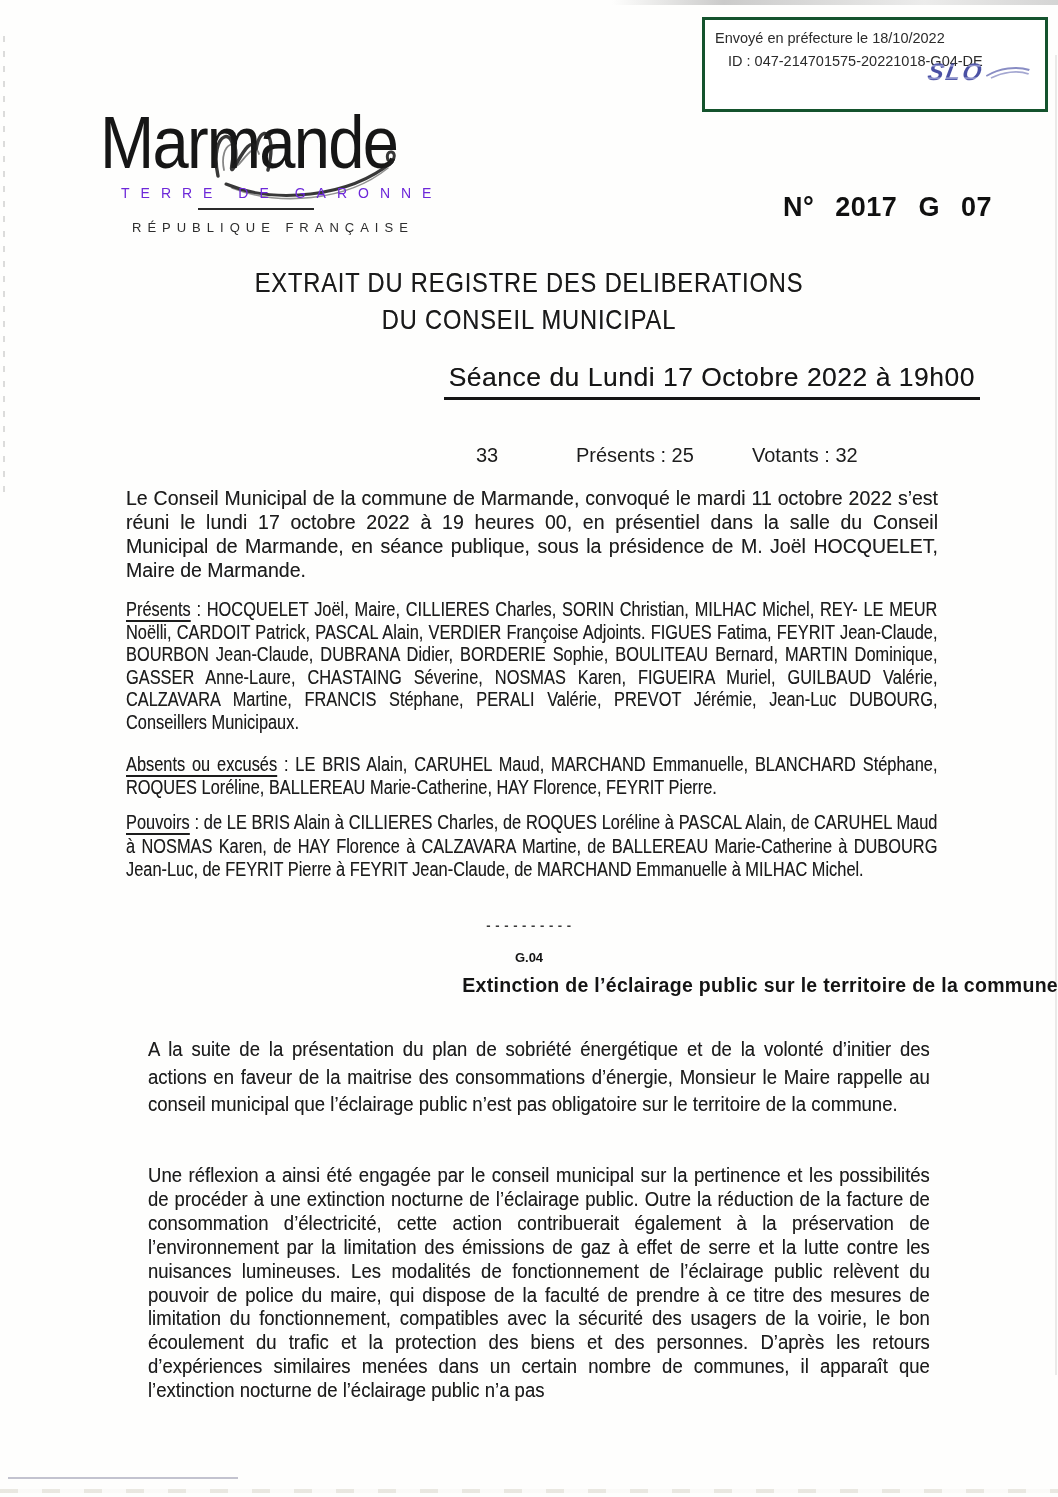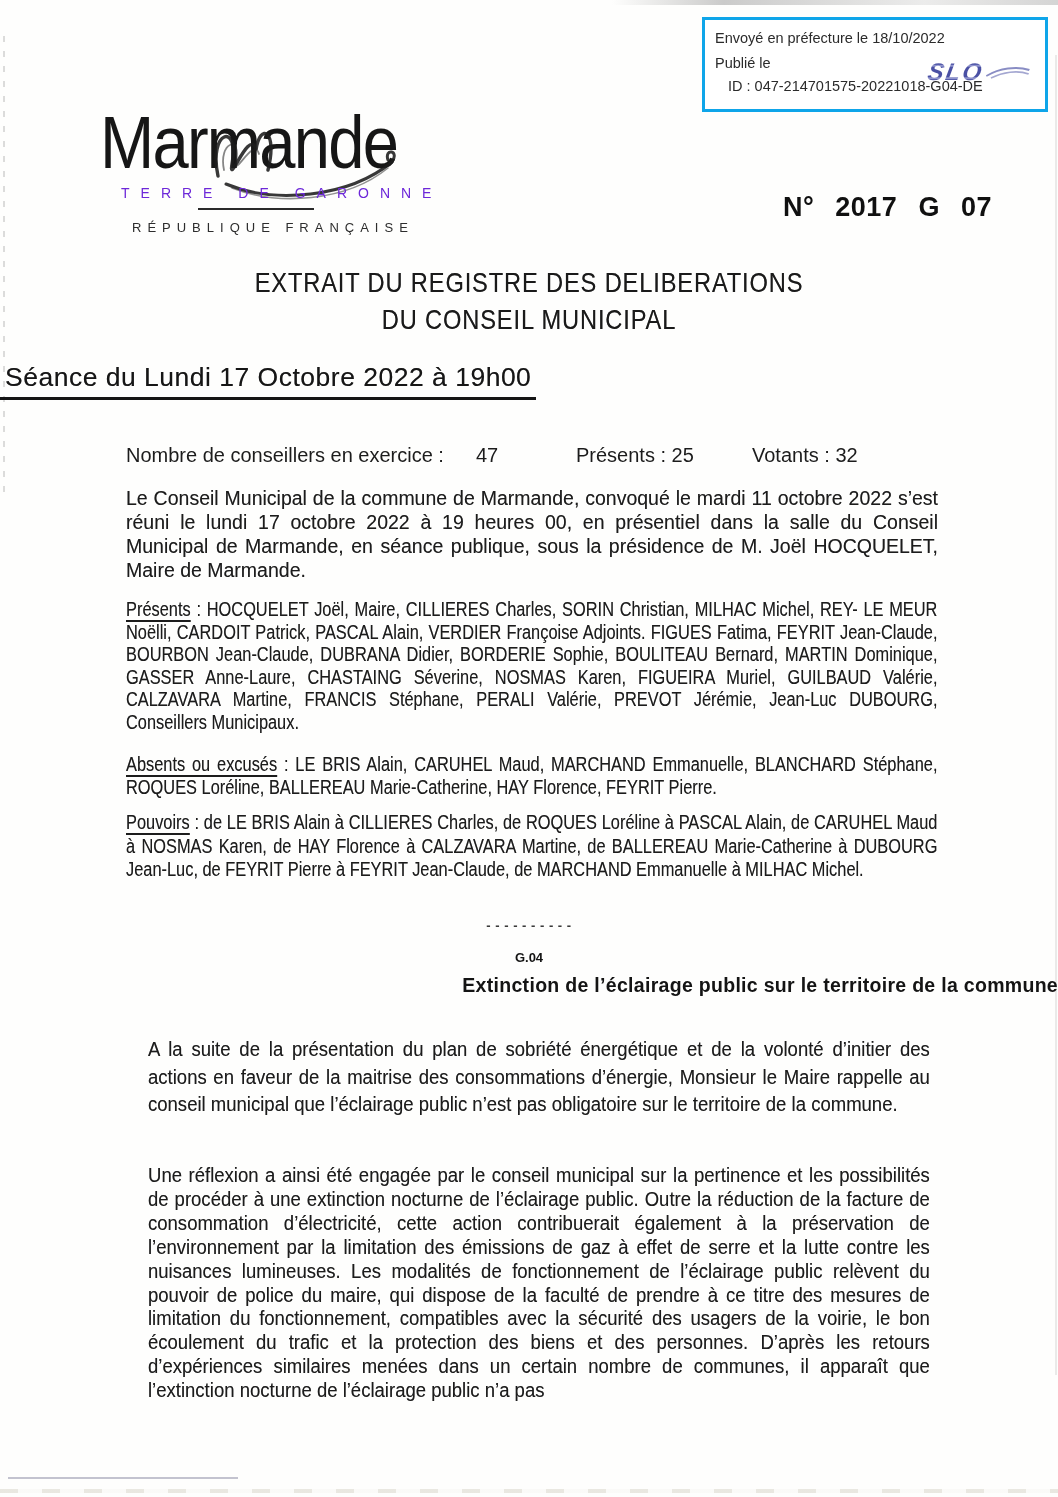--- a/index.html
+++ b/index.html
@@ -12,21 +12,21 @@
   
   .art-top{left:612px;top:0;width:446px;height:5px;
     background:linear-gradient(90deg,rgba(170,170,170,0) 0%,rgba(140,140,140,.45) 25%,rgba(170,170,170,.22) 70%,rgba(150,150,150,.4) 100%);}
   .art-left{left:3px;top:36px;width:2px;height:460px;
     background:repeating-linear-gradient(180deg,rgba(140,140,140,.3) 0 6px,transparent 6px 15px);}
   .art-right{right:1px;top:55px;width:2px;height:1320px;background:rgba(175,175,175,.25);}
   .art-bline{left:8px;top:1477px;width:230px;height:2px;background:rgba(125,125,150,.45);}
   .art-bedge{left:0;top:1489px;width:1058px;height:4px;
     background:repeating-linear-gradient(90deg,rgba(195,190,172,.35) 0 18px,rgba(225,222,210,.12) 18px 42px);}
   
-  .stamp{left:702px;top:17px;width:346px;height:95px;border:3px solid #0ea5e9;
+  .stamp{left:702px;top:17px;width:346px;height:95px;border:3px solid #14532d;
     box-sizing:border-box;background:#fff;padding:6px 10px 4px 10px;
     font-size:14.5px;color:#2b2b2b;}
   .stamp-line{height:25px;line-height:25px;white-space:nowrap;}
   .stamp-id{height:21px;line-height:21px;white-space:nowrap;margin-left:13px;}
   .slo{position:absolute;right:14px;top:40px;display:flex;align-items:center;
     transform:skewX(-10deg);}
   .slo-text{font-size:24px;font-weight:800;font-style:italic;letter-spacing:2px;
     color:#4a50a4;line-height:24px;
     background:repeating-linear-gradient(180deg,#4a50a4 0 5px,#8e93cc 5px 7px,#4a50a4 7px 12px);
     -webkit-background-clip:text;background-clip:text;-webkit-text-fill-color:transparent;}
@@ -41,21 +41,21 @@
   .logo-republic{left:132px;top:220px;font-size:13px;letter-spacing:6px;color:#2d2d2d;
     white-space:nowrap;}
   
   .docnum{left:783px;top:192px;display:flex;gap:21px;font-size:27px;font-weight:700;
     color:#101010;letter-spacing:.5px;}
   
   .doc-title{left:0;top:264px;width:1058px;text-align:center;font-size:27.5px;
     line-height:37px;letter-spacing:1px;color:#1a1a1a;
     transform:scaleX(.86);transform-origin:center top;
     text-shadow:0 0 .4px rgba(30,30,30,.55);}
-  .session-wrap{left:0;top:362px;width:980px;text-align:left;}
+  .session-wrap{left:0;top:362px;width:980px;text-align:right;}
   .session{display:inline-block;font-size:26.5px;letter-spacing:.5px;color:#161616;
     border-bottom:3px solid #151515;padding:0 5px 4px 5px;
     text-shadow:0 0 .4px rgba(30,30,30,.5);}
   
   .counts{left:0;top:444px;width:1058px;height:28px;font-size:20px;color:#1c1c1c;}
   .counts span{position:absolute;white-space:nowrap;}
   .c-label{left:126px;}
   .c-value{left:476px;}
   .c-presents{left:576px;}
   .c-votants{left:752px;}
@@ -87,21 +87,20 @@
 <body>
 
 <div class="abs art-top"></div>
 <div class="abs art-left"></div>
 <div class="abs art-right"></div>
 <div class="abs art-bline"></div>
 <div class="abs art-bedge"></div>
 
 <div class="abs stamp">
   <div class="stamp-line">Envoyé en préfecture le 18/10/2022</div>
-  <div class="stamp-line">Publié le</div>
   <div class="stamp-id">ID : 047-214701575-20221018-G04-DE</div>
   <div class="slo">
     <span class="slo-text">SLO</span>
     <svg width="46" height="16" viewBox="0 0 46 16" style="margin-left:2px;">
       <path d="M2,12 C14,4 30,2 44,6" stroke="#4a50a4" stroke-width="2" fill="none" opacity="0.65"></path>
       <path d="M7,14 C18,8 32,6 44,10" stroke="#4a50a4" stroke-width="1.6" fill="none" opacity="0.5"></path>
     </svg>
   </div>
 </div>
 
@@ -128,22 +127,21 @@
 <div class="abs doc-title">
   <div>EXTRAIT DU REGISTRE DES DELIBERATIONS</div>
   <div>DU CONSEIL MUNICIPAL</div>
 </div>
 
 <div class="abs session-wrap">
   <span class="session">Séance du Lundi 17 Octobre 2022 à 19h00</span>
 </div>
 
 <div class="abs counts">
-  <span class="c-label">Nombre de conseillers en exercice :</span>
-  <span class="c-value">47</span>
+  <span class="c-value">33</span>
   <span class="c-presents">Présents : 25</span>
   <span class="c-votants">Votants : 32</span>
 </div>
 
 <div class="para p-intro">Le Conseil Municipal de la commune de Marmande, convoqué le mardi 11 octobre 2022 s’est réuni le lundi 17 octobre 2022 à 19 heures 00, en présentiel dans la salle du Conseil Municipal de Marmande, en séance publique, sous la présidence de M. Joël HOCQUELET, Maire de Marmande.</div>
 
 <div class="para p-presents">
   <span class="lead">Présents</span><span> : HOCQUELET Joël, Maire, CILLIERES Charles, SORIN Christian, MILHAC Michel, REY- LE MEUR Noëlli, CARDOIT Patrick, PASCAL Alain, VERDIER Françoise Adjoints. FIGUES Fatima, FEYRIT Jean-Claude, BOURBON Jean-Claude, DUBRANA Didier, BORDERIE Sophie, BOULITEAU Bernard, MARTIN Dominique, GASSER Anne-Laure, CHASTAING Séverine, NOSMAS Karen, FIGUEIRA Muriel, GUILBAUD Valérie, CALZAVARA Martine, FRANCIS Stéphane, PERALI Valérie, PREVOT Jérémie, Jean-Luc DUBOURG, Conseillers Municipaux.</span>
 </div>
 <div class="para p-absents">

